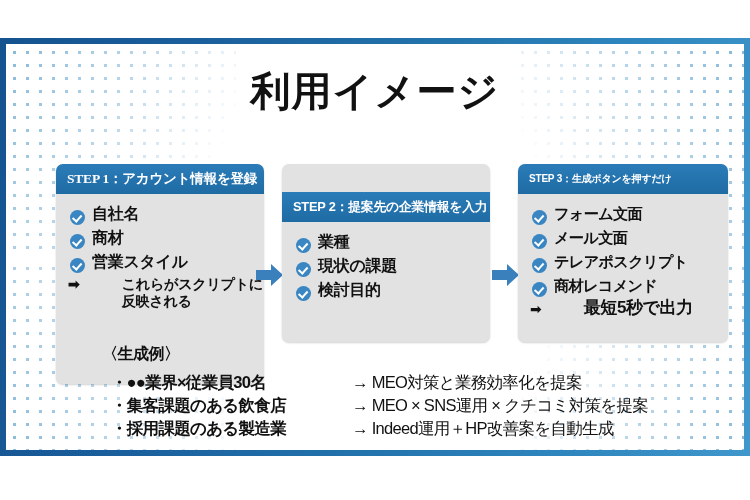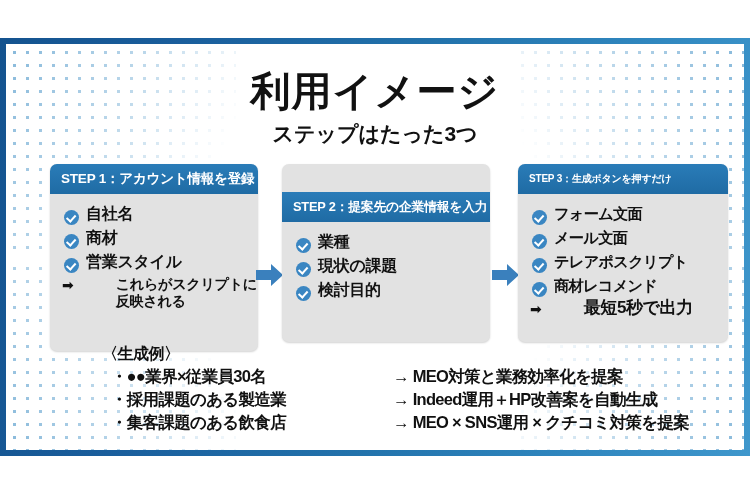--- a/index.html
+++ b/index.html
@@ -62,21 +62,21 @@
 
   
   .card{
     position:absolute;
     top:120px;
     background:#e2e2e2;
     border-radius:7px;
     overflow:hidden;
     box-shadow:0 1px 2px rgba(0,0,0,.18);
   }
-  #card-1{ left:44px;  width:208px; height:187px; }
+  #card-1{ left:50px;  width:208px; height:220px;font-family:Liberation Serif, serif; }
   #card-2{ left:276px; width:208px; height:178px; }
   #card-3{ left:512px; width:210px; height:178px; }
 
   .card-head{
     height:30px;
     background:linear-gradient(180deg,#2a7cb8 0%,#1f6ba4 100%);
     color:#ffffff;
     font-size:13.5px;
     font-weight:bold;
     display:flex;
@@ -155,53 +155,51 @@
   #conn-1{ left:250px; }
   #conn-2{ left:486px; }
 
   
   #examples{
     position:absolute;
     left:96px; top:300px;
   }
   #ex-title{
     font-size:16px; font-weight:bold; color:#111111;
-    margin-bottom:1px; letter-spacing:-0.5px;
+    margin-bottom:7px; letter-spacing:-0.5px;
   }
   .ex-row{
     display:flex;
     align-items:baseline;
     margin-bottom:1px;
     white-space:nowrap;
-    gap:41px;
   }
   .ex-left{
     font-size:16.5px; font-weight:bold; color:#111111;
     letter-spacing:-0.7px;
     width:250px;
     padding-left:9px;
   }
   .ex-right{
-    font-size:16.5px; font-weight:bold; color:#111111;
+    font-size:16.5px; font-weight:normal; color:#111111;
     letter-spacing:-0.7px;
   }
 </style>
 </head>
 <body>
 
 <div id="slide-frame">
   <div id="slide-inner">
 
     <div class="dots tl"></div>
     <div class="dots tr"></div>
     <div class="dots bl"></div>
     <div class="dots br"></div>
 
     <div id="title">利用イメージ</div>
-    <div id="subtitle">ステップはたった3つ</div>
 
     <div class="card" id="card-1">
       <div class="card-head">STEP 1：アカウント情報を登録</div>
       <div class="card-body">
         <div class="ck-row">
           <span class="ck-icon"></span>
           <span class="ck-label">自社名</span>
         </div>
         <div class="ck-row">
           <span class="ck-icon"></span>
@@ -276,23 +274,23 @@
     </div>
 
     <div id="examples">
       <div id="ex-title">〈生成例〉</div>
 
       <div class="ex-row">
         <span class="ex-left">・●●業界×従業員30名</span>
         <span class="ex-right">→ MEO対策と業務効率化を提案</span>
       </div>
       <div class="ex-row">
+        <span class="ex-left">・集客課題のある飲食店</span>
+        <span class="ex-right">→ MEO × SNS運用 × クチコミ対策を提案</span>
+      </div>
+      <div class="ex-row">
         <span class="ex-left">・採用課題のある製造業</span>
         <span class="ex-right">→ Indeed運用＋HP改善案を自動生成</span>
       </div>
-      <div class="ex-row">
-        <span class="ex-left">・集客課題のある飲食店</span>
-        <span class="ex-right">→ MEO × SNS運用 × クチコミ対策を提案</span>
-      </div>
     </div>
 
   </div>
 </div>
 
 </body></html>

